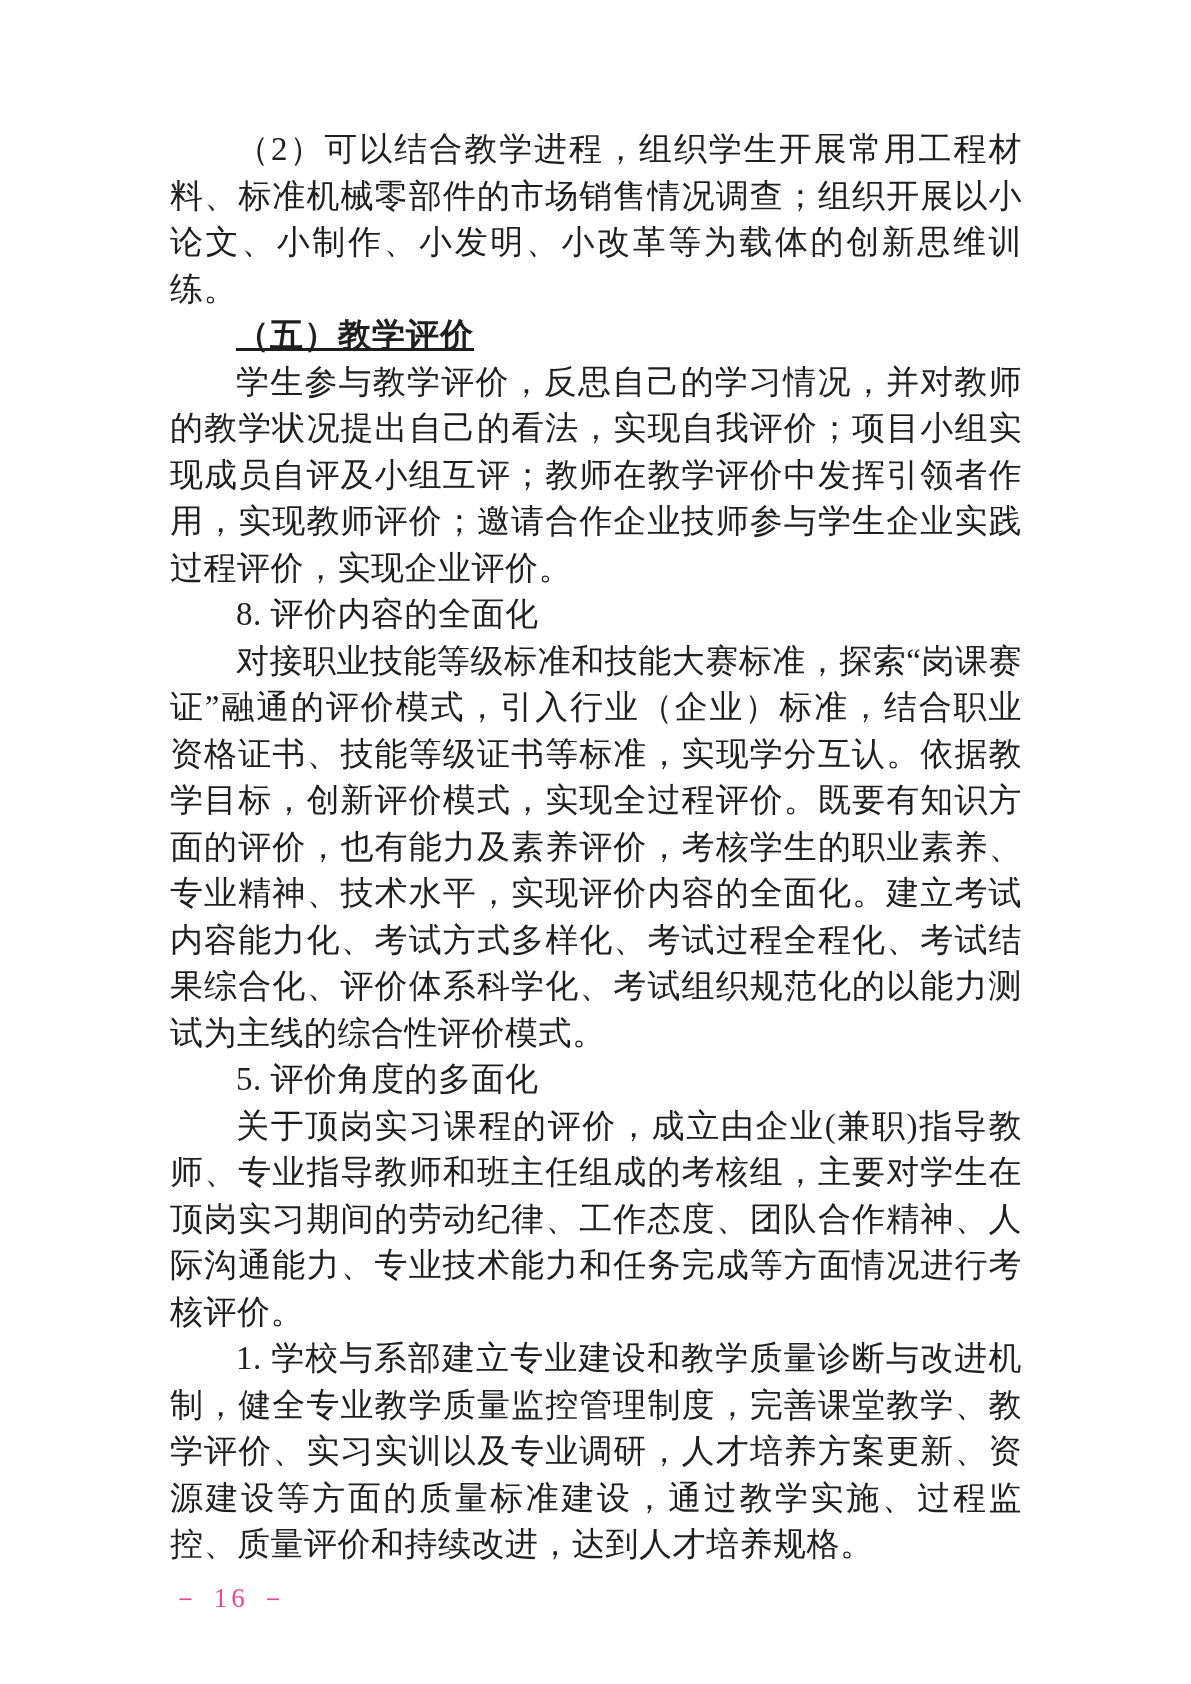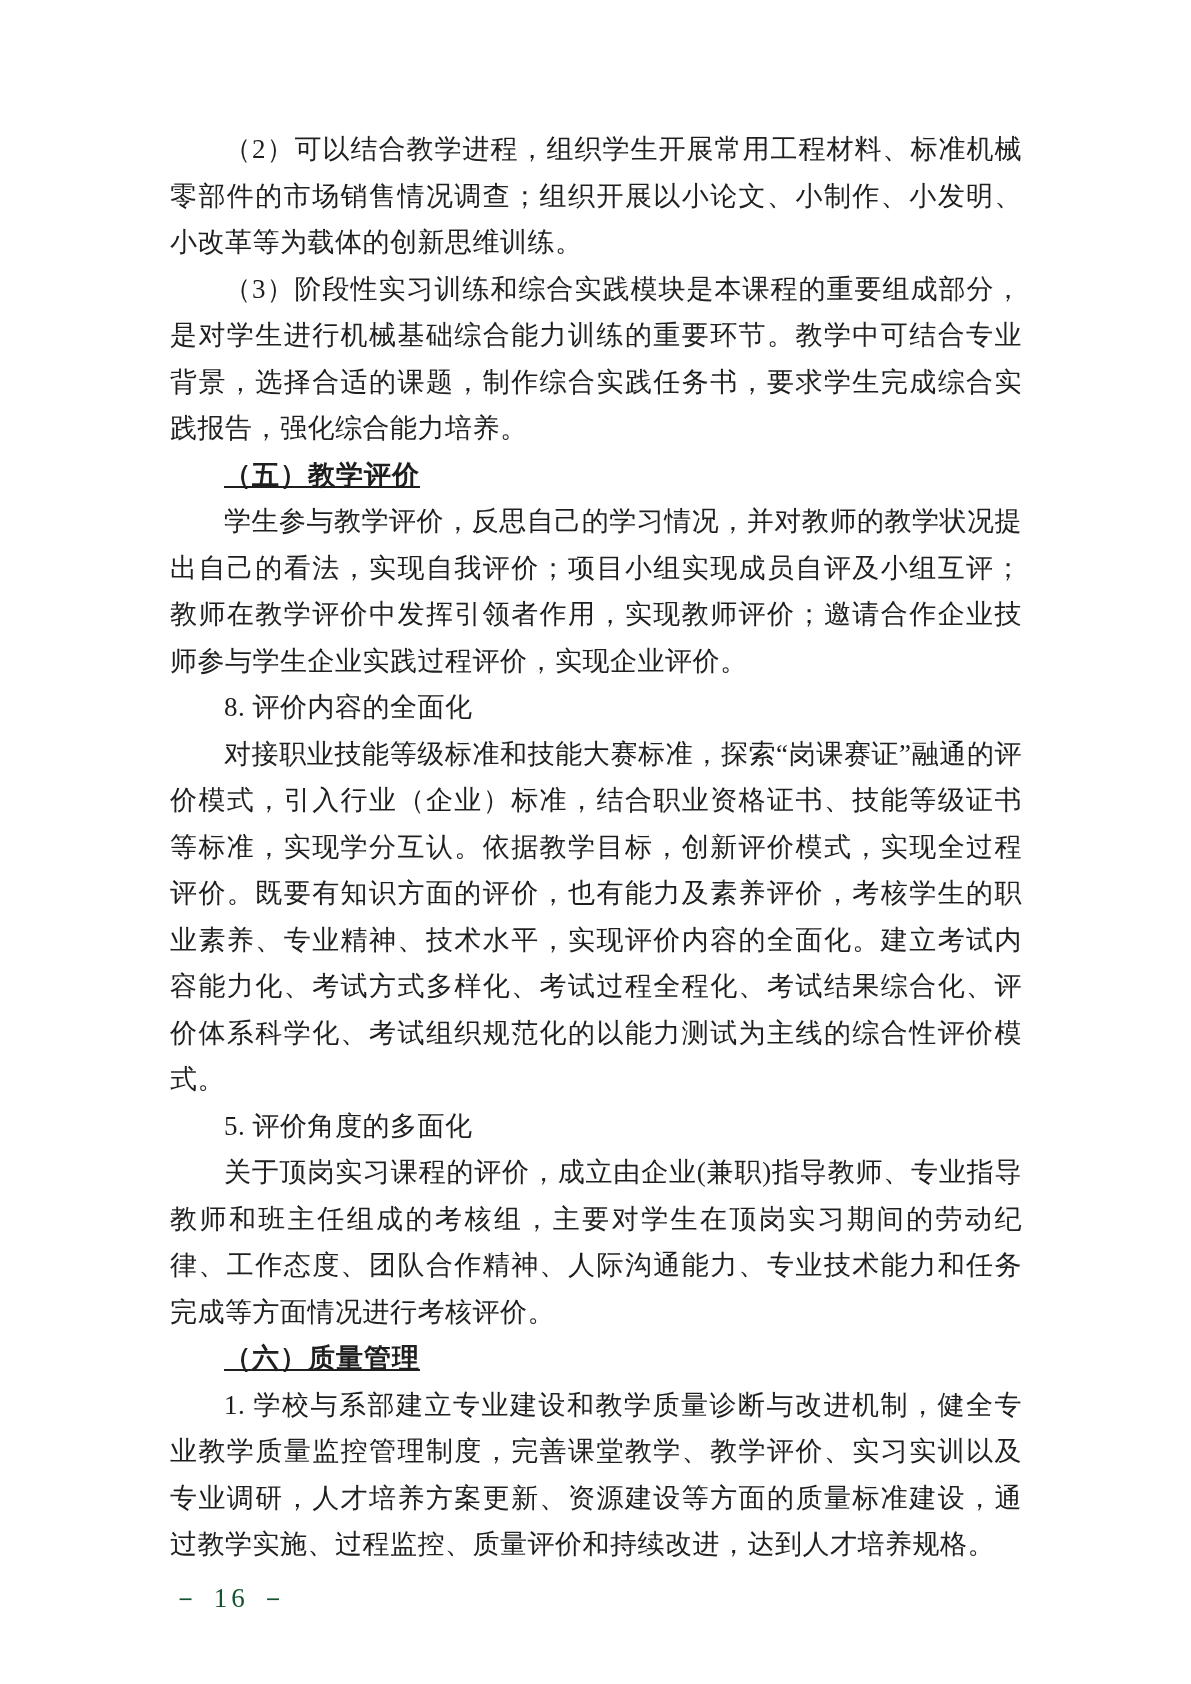--- a/index.html
+++ b/index.html
@@ -17,52 +17,50 @@
     color: #1f1f1f;
   }
   .content {
     position: absolute;
     left: 170px;
     top: 126px;
     width: 852px;
   }
   .content p {
     margin: 0;
-    font-size: 27px;
+    font-size: 33px;
     line-height: 46.5px;
     text-align: justify;
     text-indent: 2em;
     letter-spacing: 0.5px;
   }
   .content p.heading {
     font-family: "Liberation Sans", sans-serif;
     font-weight: bold;
     letter-spacing: 1px;
     text-decoration: underline;
   }
   .page-number {
     position: absolute;
     left: 172px;
     top: 1580px;
     font-size: 27px;
-    color: #14532d;
+    color: #ec4899;
     letter-spacing: 4px;
     font-family: "Liberation Serif", serif;
   }
 </style>
 </head>
 <body>
 
 <div class="page">
   <div class="content">
     <p class="body">（2）可以结合教学进程，组织学生开展常用工程材料、标准机械零部件的市场销售情况调查；组织开展以小论文、小制作、小发明、小改革等为载体的创新思维训练。</p>
-    <p class="body">（3）阶段性实习训练和综合实践模块是本课程的重要组成部分，是对学生进行机械基础综合能力训练的重要环节。教学中可结合专业背景，选择合适的课题，制作综合实践任务书，要求学生完成综合实践报告，强化综合能力培养。</p>
     <p class="heading">（五）教学评价</p>
     <p class="body">学生参与教学评价，反思自己的学习情况，并对教师的教学状况提出自己的看法，实现自我评价；项目小组实现成员自评及小组互评；教师在教学评价中发挥引领者作用，实现教师评价；邀请合作企业技师参与学生企业实践过程评价，实现企业评价。</p>
     <p class="subheading">8. 评价内容的全面化</p>
     <p class="body">对接职业技能等级标准和技能大赛标准，探索“岗课赛证”融通的评价模式，引入行业（企业）标准，结合职业资格证书、技能等级证书等标准，实现学分互认。依据教学目标，创新评价模式，实现全过程评价。既要有知识方面的评价，也有能力及素养评价，考核学生的职业素养、专业精神、技术水平，实现评价内容的全面化。建立考试内容能力化、考试方式多样化、考试过程全程化、考试结果综合化、评价体系科学化、考试组织规范化的以能力测试为主线的综合性评价模式。</p>
     <p class="subheading">5. 评价角度的多面化</p>
     <p class="body">关于顶岗实习课程的评价，成立由企业(兼职)指导教师、专业指导教师和班主任组成的考核组，主要对学生在顶岗实习期间的劳动纪律、工作态度、团队合作精神、人际沟通能力、专业技术能力和任务完成等方面情况进行考核评价。</p>
-    <p class="heading">（六）质量管理</p>
     <p class="body">1. 学校与系部建立专业建设和教学质量诊断与改进机制，健全专业教学质量监控管理制度，完善课堂教学、教学评价、实习实训以及专业调研，人才培养方案更新、资源建设等方面的质量标准建设，通过教学实施、过程监控、质量评价和持续改进，达到人才培养规格。</p>
   </div>
   <div class="page-number">－ 16 －</div>
 </div>
 
 </body></html>

